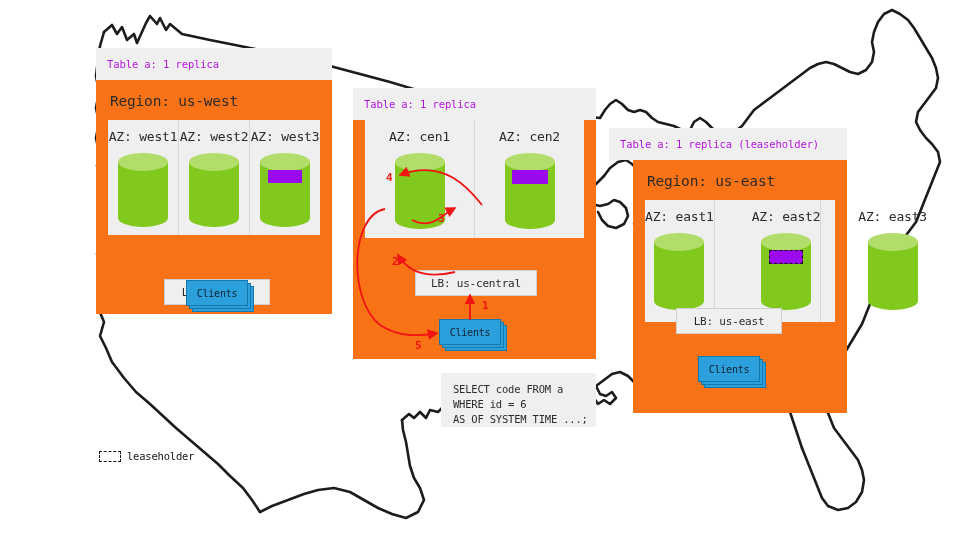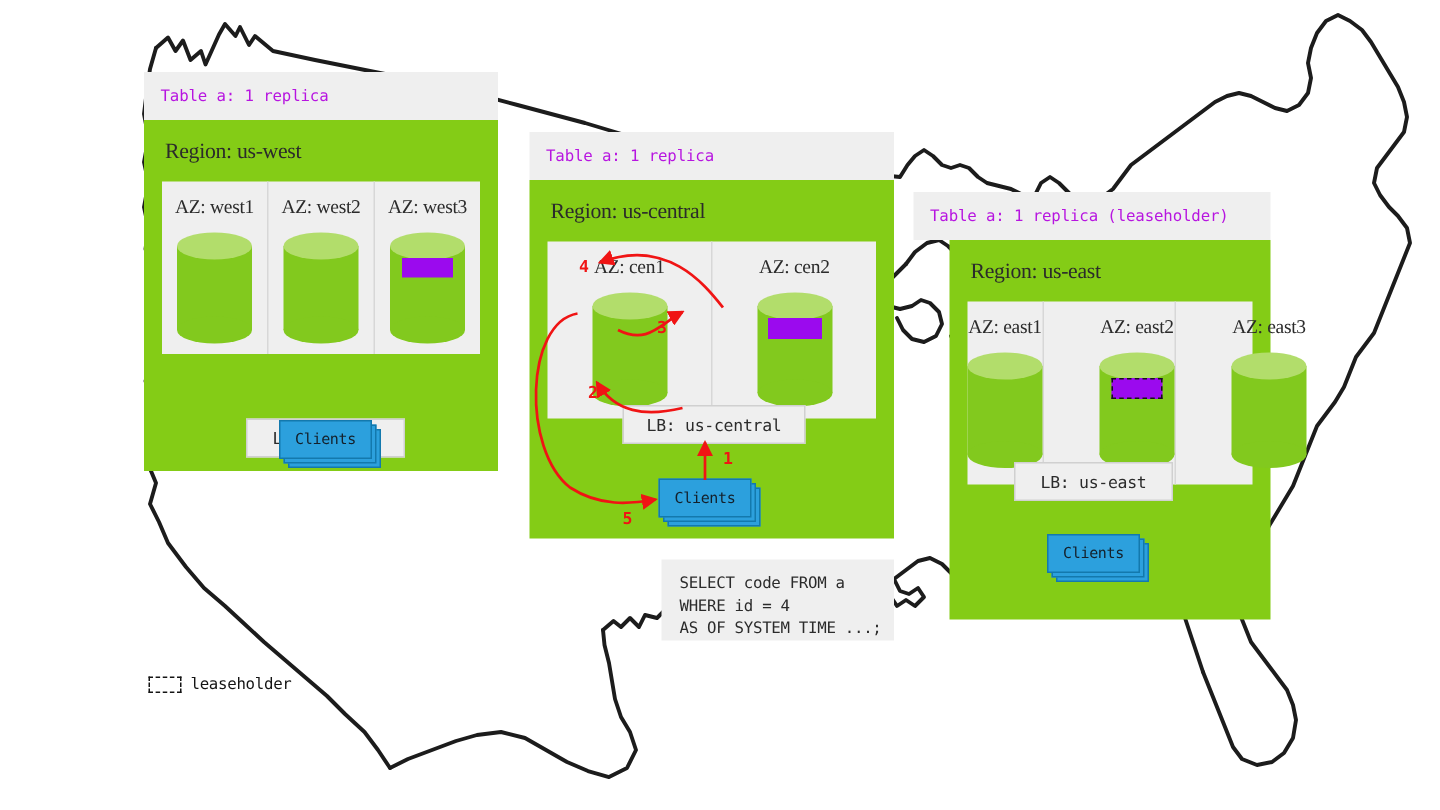--- a/index.html
+++ b/index.html
@@ -31,23 +31,22 @@
   .panel-titlebar {
     background: #efefef;
     color: #b715e0;
     font-size: 10.5px;
     line-height: 1;
     padding: 11px 11px 10px 11px;
     letter-spacing: -0.1px;
     white-space: nowrap;
   }
   .panel-body {
-    background: #84cc16;
+    background: #f97316;
     padding: 0;
-    font-family: Liberation Serif, serif;
   }
   .region-title {
     color: #2b2b2b;
     font-size: 14.5px;
     padding: 13px 0 11px 14px;
     letter-spacing: -0.2px;
     white-space: nowrap;
   }
   .az-row {
     display: flex;
@@ -306,21 +305,20 @@
         <div class="sheet s3"></div>
           <div class="sheet s2"></div>
           <div class="sheet s1"></div>
         <div class="label">Clients</div>
       </div>
     </div>
 
     <div class="region-panel" id="panel-central" style="left:353px; top:88px; width:243px;">
       <div class="panel-titlebar">Table a: 1 replica</div>
       <div class="panel-body" style="height:239px;">
-        <div class="region-title">Region: us-central</div>
         <div class="az-row" style="height:118px;">
 
           <div class="az-cell">
             <div class="az-label">AZ: cen1</div>
             <div class="cyl-wrap" style="width:50px;height:76px;">
               <div class="cyl-body"></div>
                 <div class="cyl-bottom"></div>
                 <div class="cyl-top"></div>
             </div>
           </div>
@@ -341,21 +339,21 @@
       <div class="lb-box" style="left:62px; top:182px; width:122px; height:26px;">
         <span>LB: us-central</span>
       </div>
       <div class="clients" style="left:86px; top:231px;">
         <div class="sheet s3"></div>
           <div class="sheet s2"></div>
           <div class="sheet s1"></div>
         <div class="label">Clients</div>
       </div>
       <div class="sql-box" style="left:88px; top:285px; width:155px; height:54px;">SELECT code FROM a
-WHERE id = 4
+WHERE id = 6
 AS OF SYSTEM TIME ...;</div>
     </div>
 
     <div class="region-panel" id="panel-east" style="left:609px; top:128px; width:238px;">
       <div class="panel-titlebar">Table a: 1 replica (leaseholder)</div>
       <div class="panel-body" style="height:253px;margin-left:24px;">
         <div class="region-title">Region: us-east</div>
         <div class="az-row" style="height:122px;gap:37px;">
 
           <div class="az-cell">

